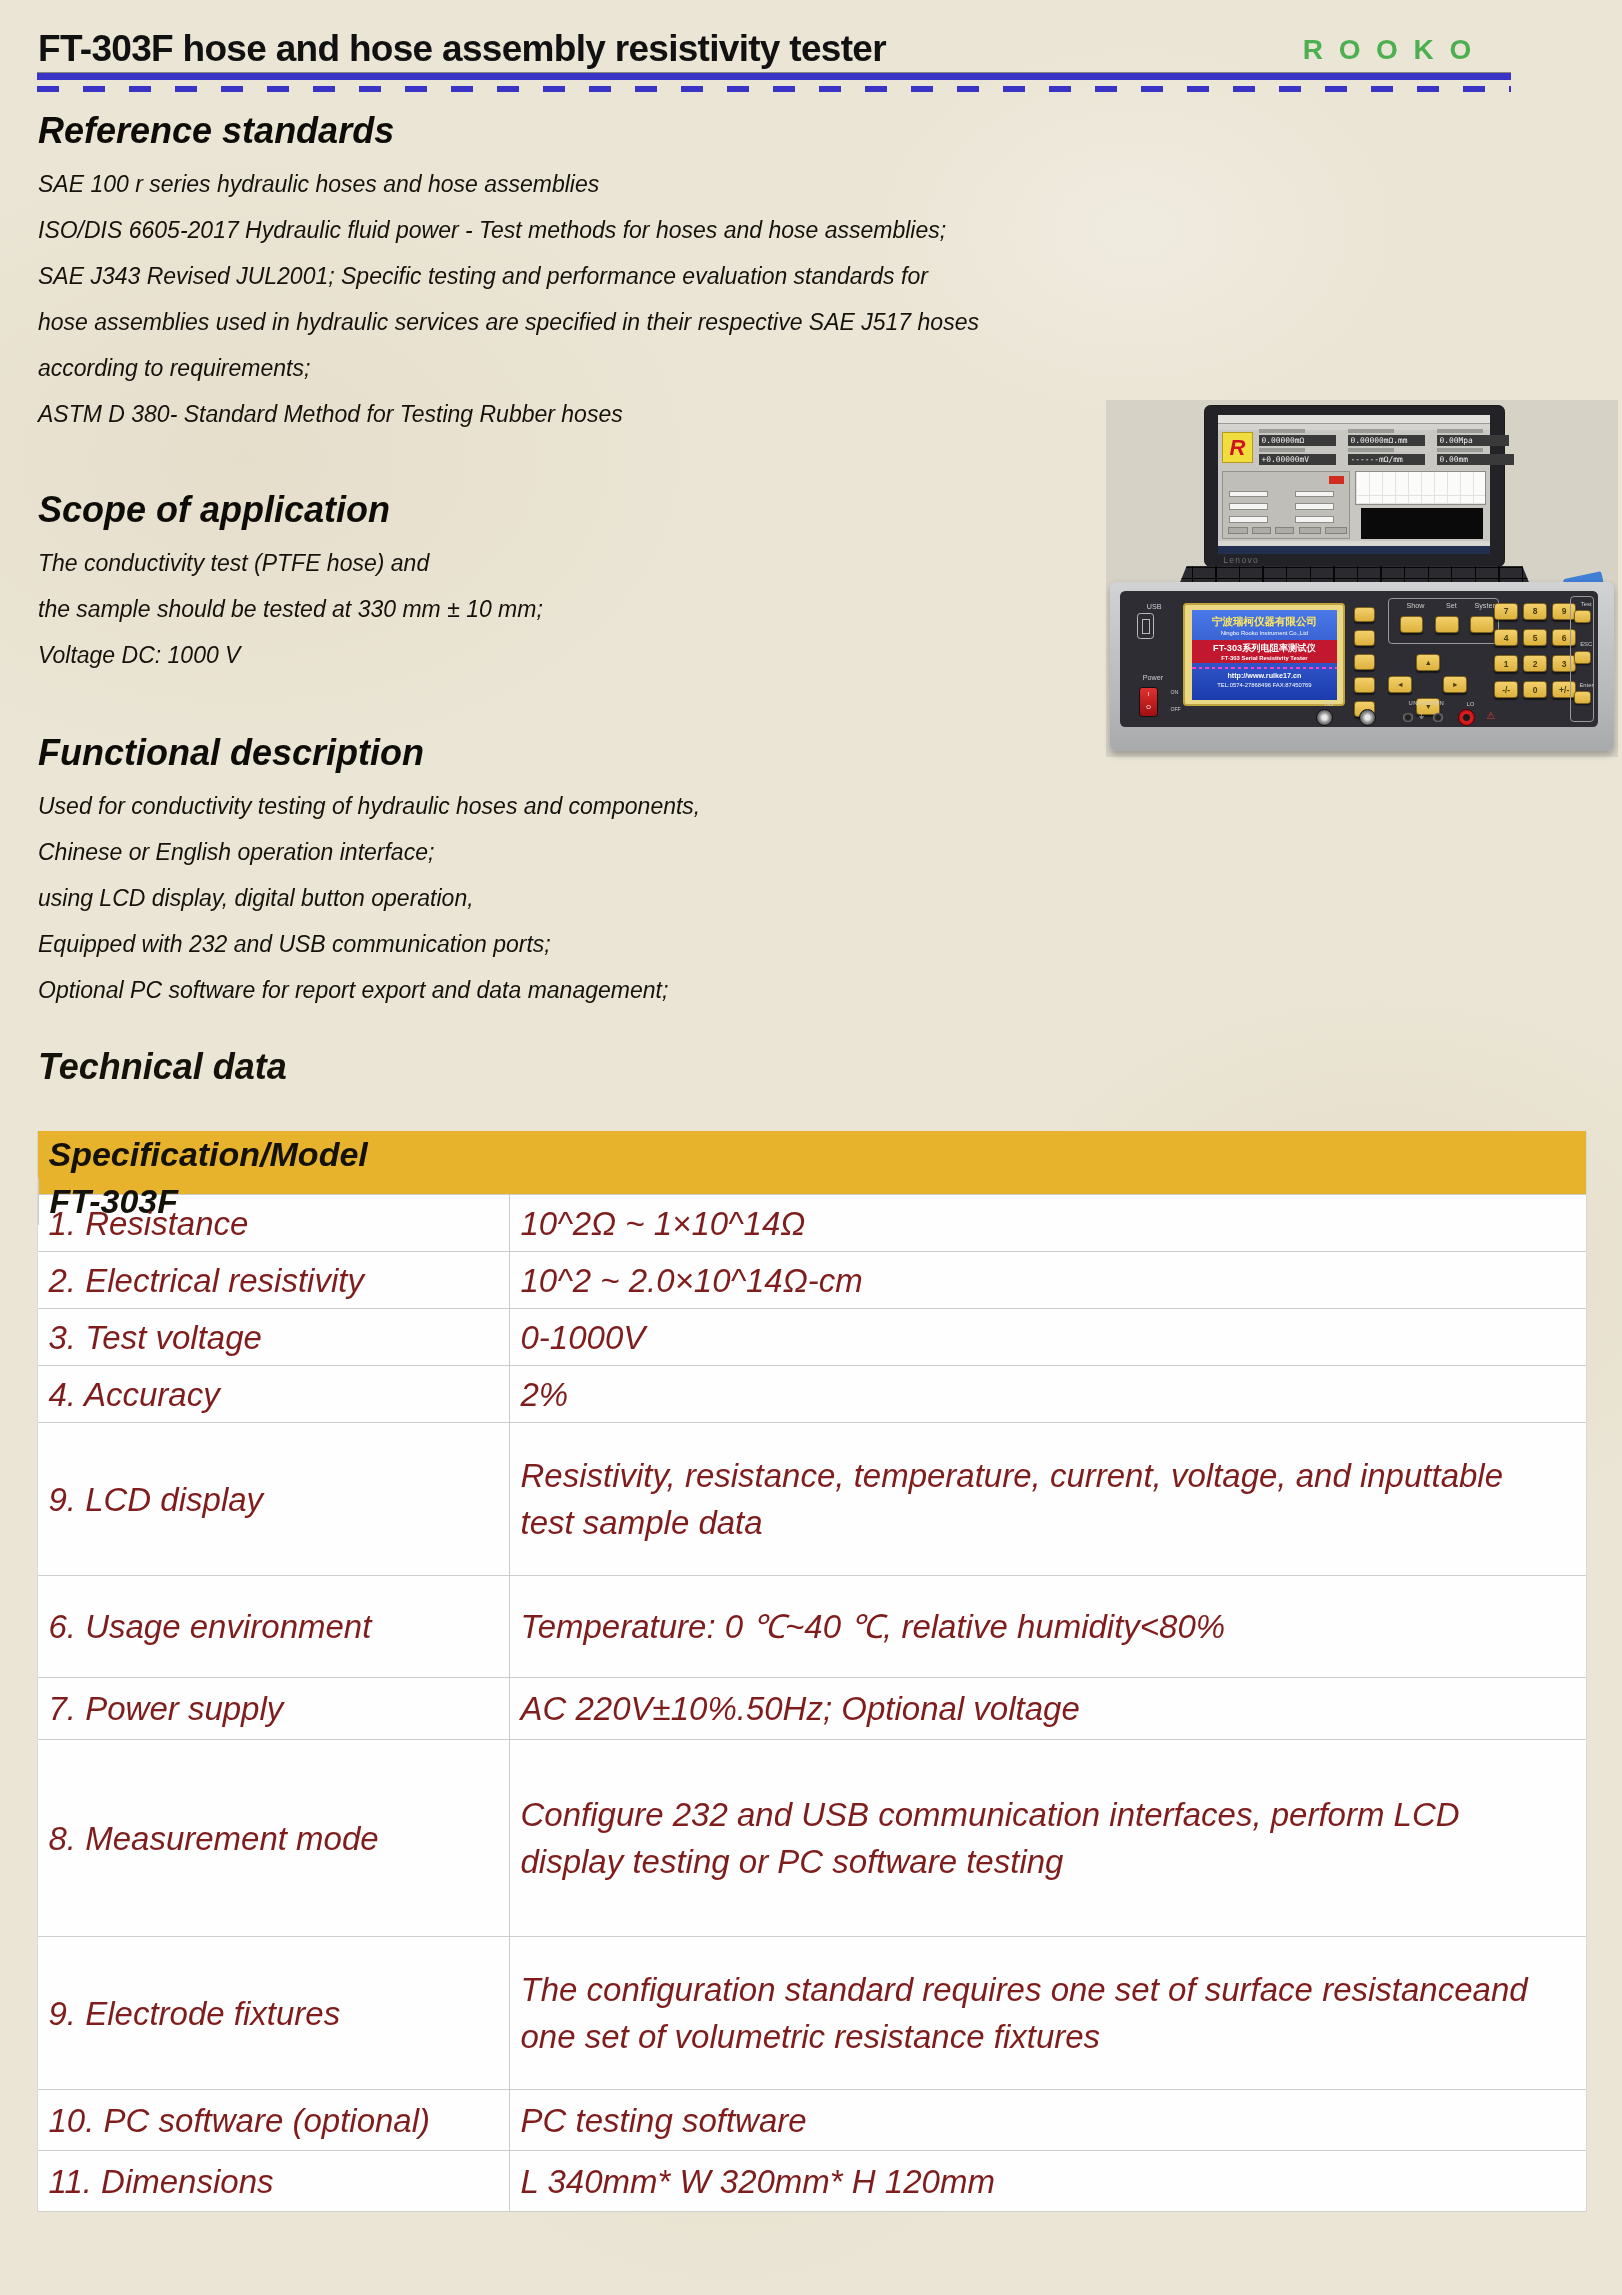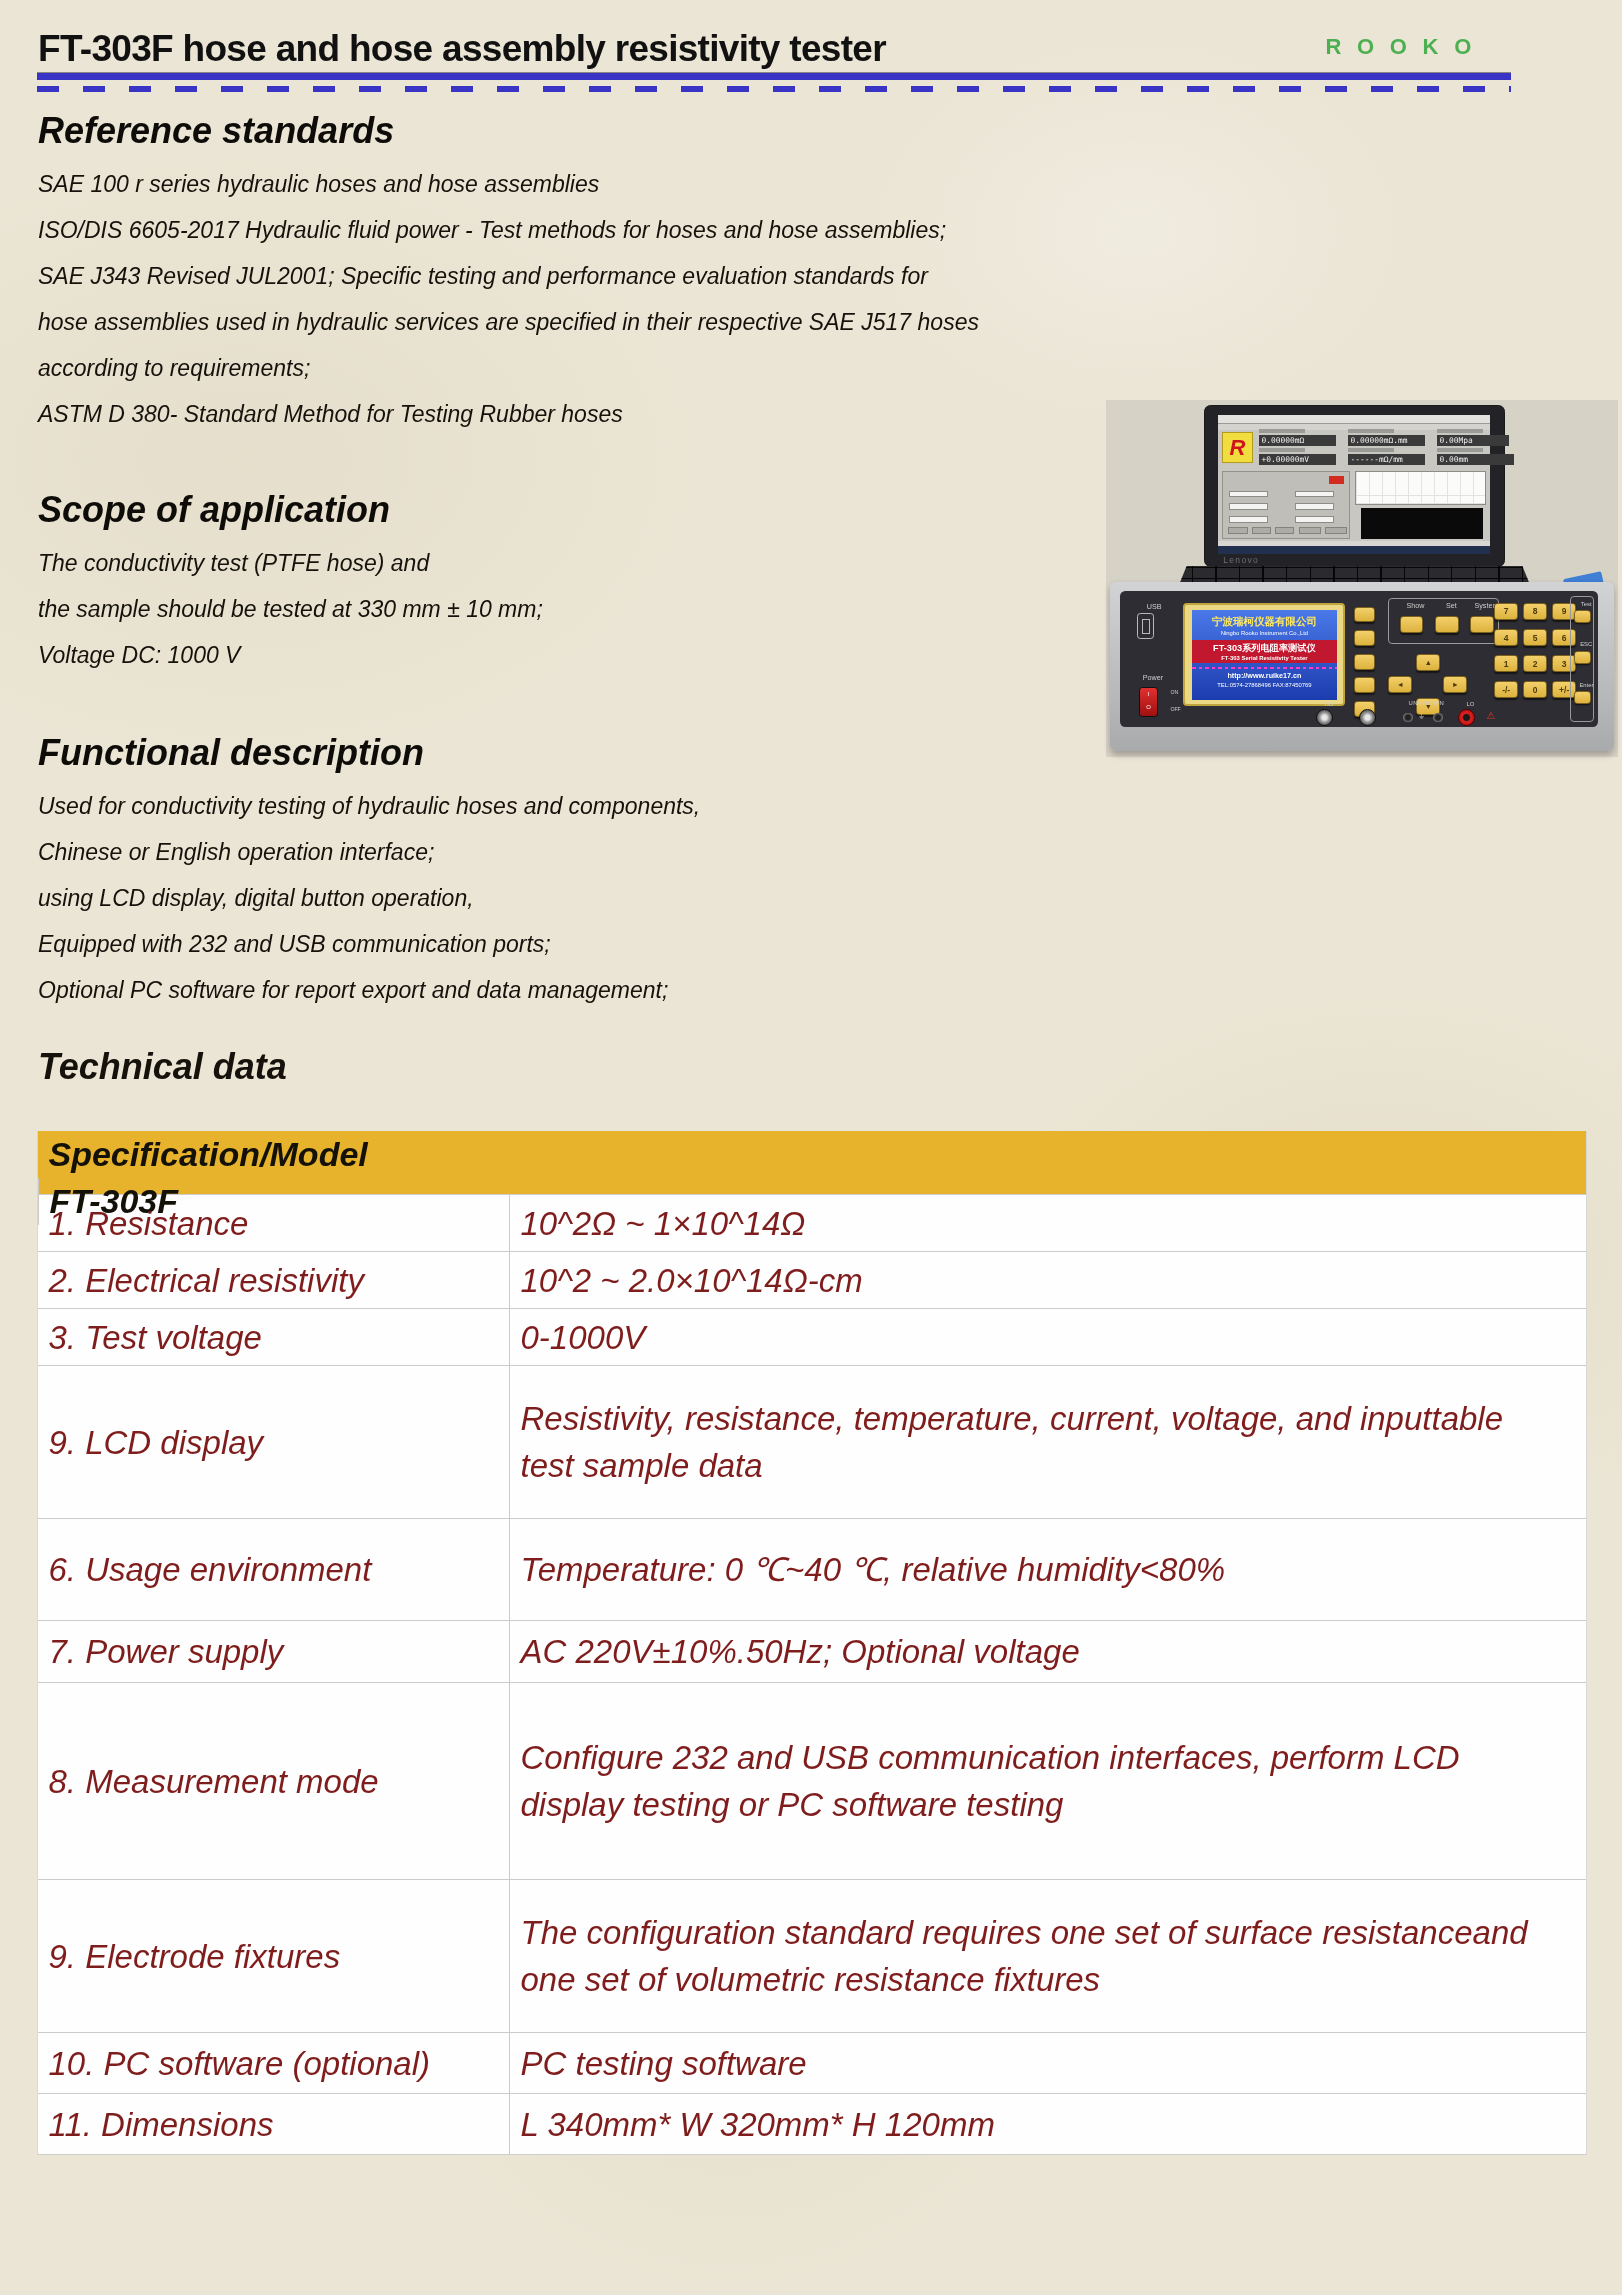--- a/index.html
+++ b/index.html
@@ -8,21 +8,21 @@
     background:
       radial-gradient(785px 523px at 15% 20%, rgba(205,192,160,.18), transparent 60%),
       radial-gradient(654px 458px at 85% 55%, rgba(205,192,160,.22), transparent 60%),
       radial-gradient(589px 589px at 45% 85%, rgba(198,186,155,.16), transparent 60%),
       radial-gradient(458px 327px at 70% 10%, rgba(255,255,255,.25), transparent 60%),
       #ebe5d5;
     font-family:"Liberation Sans", sans-serif;color:#15120c;
   }
   
   .title{position:absolute;left:38px;top:27.5px;font-size:37px;font-weight:bold;letter-spacing:-0.7px;color:#111;}
-  .logo{position:absolute;top:34px;right:136px;font-size:22px;font-weight:bold;letter-spacing:15.7px;color:#4caf50;}
+  .logo{position:absolute;top:34px;right:136px;font-size:28px;font-weight:bold;letter-spacing:15.7px;color:#4caf50;}
   .rule-solid{position:absolute;left:37px;top:72px;width:1474px;height:6.5px;background:#3a34c6;border-top:1.3px solid #8a867d;}
   .rule-dashed{position:absolute;left:37px;top:86px;width:1474px;height:5.9px;
     background:repeating-linear-gradient(90deg,#3a34c6 0 22px,transparent 22px 46px);}
   
   .section{position:absolute;left:38px;}
   .sec-heading{font-size:36px;font-weight:bold;font-style:italic;color:#0e0c08;margin-bottom:9.2px;}
   .sec-line{font-size:23px;font-style:italic;line-height:46px;white-space:nowrap;color:#15120c;}
   #sec-reference{top:110px;}
   #sec-scope{top:489px;}
   #sec-functional{top:732px;}
@@ -163,20 +163,28 @@
         </div>
       </div>
       <div class="t-row" style="min-height:56px">
         <div class="t-cell t-col1">
           <div class="cell-spec">3. Test voltage</div>
         </div>
         <div class="t-cell t-col2">
           <div class="cell-value">0-1000V</div>
         </div>
       </div>
+      <div class="t-row" style="min-height:56px">
+        <div class="t-cell t-col1">
+          <div class="cell-spec">4. Accuracy</div>
+        </div>
+        <div class="t-cell t-col2">
+          <div class="cell-value">2%</div>
+        </div>
+      </div>
       <div class="t-row" style="min-height:152px">
         <div class="t-cell t-col1">
           <div class="cell-spec">9. LCD display</div>
         </div>
         <div class="t-cell t-col2">
           <div class="cell-value">Resistivity, resistance, temperature, current, voltage, and inputtable
 test sample data</div>
         </div>
       </div>
       <div class="t-row" style="min-height:101px">

